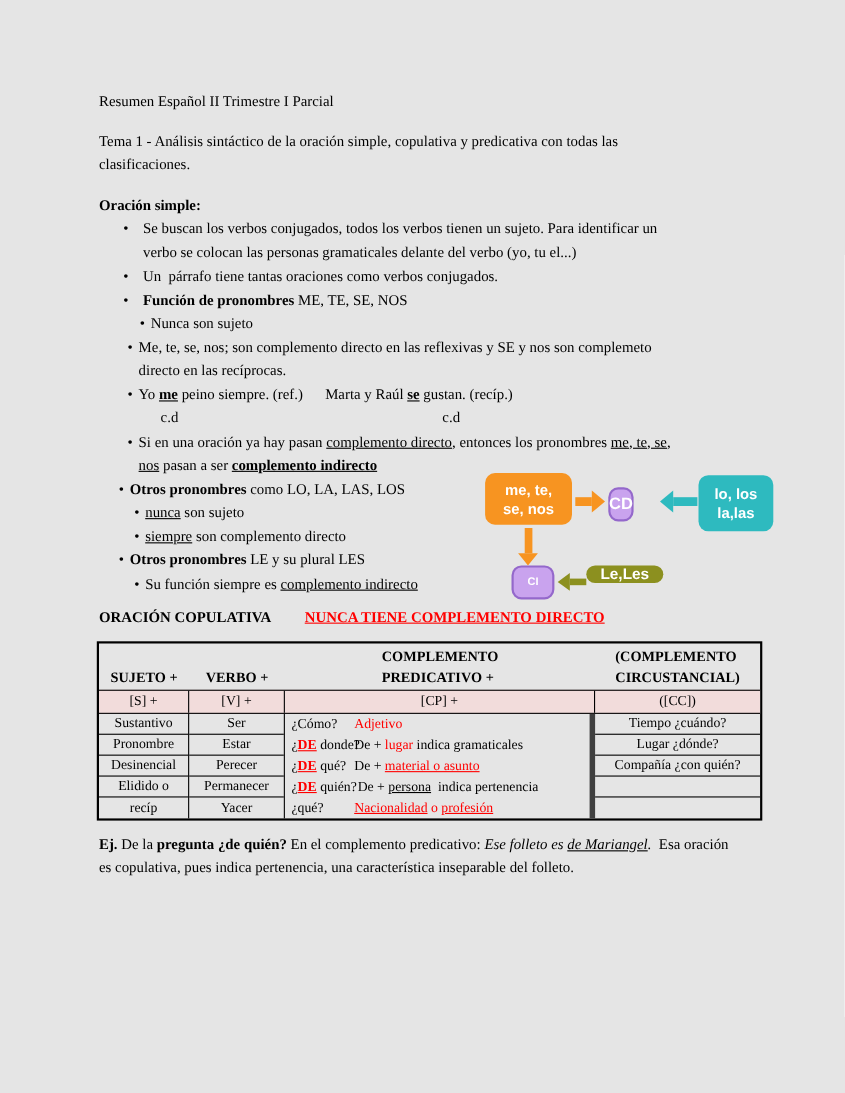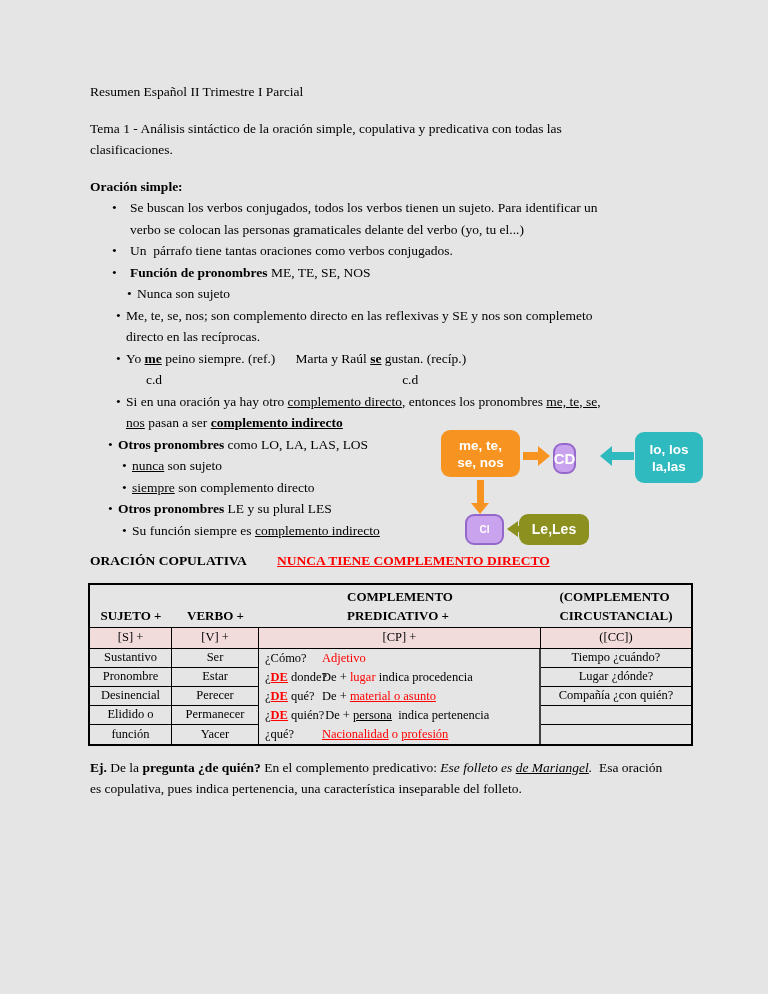--- a/index.html
+++ b/index.html
@@ -32,21 +32,21 @@
   .diagram{position:absolute;left:437px;top:424px;width:272px;height:125px;
            font-family:"Liberation Sans",sans-serif;font-weight:bold;color:#fff;}
   .dg-box{position:absolute;display:flex;align-items:center;justify-content:center;
           text-align:center;white-space:pre-line;border-radius:9px;}
   .dg-pron{left:4px;top:6px;width:79px;height:47px;background:var(--orange);font-size:13.5px;line-height:17px;}
   .dg-cd{left:116px;top:19px;width:23px;height:31px;background:var(--purple_fill);
          border:2px solid var(--purple_border);font-size:15px;box-sizing:border-box;}
   .dg-lo{left:198px;top:8px;width:68px;height:51px;background:var(--teal);font-size:13.5px;line-height:17px;}
   .dg-ci{left:28px;top:90px;width:39px;height:31px;background:var(--purple_fill);
          border:2px solid var(--purple_border);font-size:10px;box-sizing:border-box;}
-  .dg-le{left:82px;top:90px;width:70px;height:31px;background:var(--olive);font-size:14px;}
+  .dg-le{left:96px;top:90px;width:70px;height:16px;background:var(--olive);font-size:14px;}
   .ar{position:absolute;}
   .ar-r-stem{left:86px;top:28px;width:15px;height:8px;background:var(--orange);}
   .ar-r-head{left:101px;top:22px;width:0;height:0;border-left:12px solid var(--orange);
              border-top:10px solid transparent;border-bottom:10px solid transparent;}
   .ar-l-stem{left:175px;top:28px;width:22px;height:8px;background:var(--teal);}
   .ar-l-head{left:163px;top:22px;width:0;height:0;border-right:12px solid var(--teal);
              border-top:10px solid transparent;border-bottom:10px solid transparent;}
   .ar-d-stem{left:40px;top:56px;width:7px;height:23px;background:var(--orange);}
   .ar-d-head{left:34px;top:79px;width:0;height:0;border-top:11px solid var(--orange);
              border-left:9px solid transparent;border-right:9px solid transparent;}
@@ -59,21 +59,21 @@
   .trow{display:grid;grid-template-columns:82px 87px 282px 150px;}
   .th{height:42px;display:flex;align-items:flex-end;justify-content:center;text-align:left;
       font-weight:bold;font-size:13px;line-height:19px;white-space:pre-line;padding-bottom:2px;box-sizing:border-box;}
   .prow{border-top:1px solid #000;border-bottom:1px solid #000;background:var(--pink);}
   .pc{height:20px;display:flex;align-items:center;justify-content:center;border-right:1px solid #000;box-sizing:border-box;}
   .pc:last-child{border-right:none;}
   .stack{display:flex;flex-direction:column;border-right:1px solid #000;box-sizing:border-box;}
   .stack.last{border-right:none;}
   .cell{height:19px;border-bottom:1px solid #000;display:flex;align-items:center;justify-content:center;box-sizing:border-box;}
   .cell:last-child{border-bottom:none;}
-  .cpcell{border-right:2px solid #404040;box-sizing:border-box;padding-left:6px;}
+  .cpcell{border-right:5px solid #404040;box-sizing:border-box;padding-left:6px;}
   .cprow{display:flex;height:19px;align-items:center;white-space:nowrap;}
   .cprow .q{width:57px;flex:none;}
   .example{margin-top:11px;}
 </style>
 </head>
 <body>
 
 <div class="page">
   <div class="content">
 
@@ -87,21 +87,21 @@
     <div class="line c-a"><span>verbo se colocan las personas gramaticales delante del verbo (yo, tu el...)</span></div>
     <div class="line b b-a"><span>Un&nbsp; párrafo tiene tantas oraciones como verbos conjugados.</span></div>
     <div class="line b b-a"><span class="sb">Función de pronombres</span><span> ME, TE, SE, NOS</span></div>
     <div class="line b b-b"><span>Nunca son sujeto</span></div>
     <div class="line b b-c"><span>Me, te, se, nos; son complemento directo en las reflexivas y SE y nos son complemeto</span></div>
     <div class="line c-c"><span>directo en las recíprocas.</span></div>
     <div class="line b b-c"><span>Yo </span><span class="sb su">me</span><span> peino siempre. (ref.)&nbsp;&nbsp;&nbsp;&nbsp;&nbsp; Marta y Raúl </span><span class="sb su">se</span><span> gustan. (recíp.)</span></div>
     <div class="line cdline">
       <span class="cd1">c.d</span><span class="cd2">c.d</span>
     </div>
-    <div class="line b b-c"><span>Si en una oración ya hay otro </span><span class="su">complemento directo</span><span>, entonces los pronombres </span><span class="su">me, te, se,</span></div>
+    <div class="line b b-c"><span>Si en una oración ya hay pasan </span><span class="su">complemento directo</span><span>, entonces los pronombres </span><span class="su">me, te, se,</span></div>
     <div class="line c-c"><span class="su">nos</span><span> pasan a ser </span><span class="sb su">complemento indirecto</span></div>
     <div class="line b b-d"><span class="sb">Otros pronombres</span><span> como LO, LA, LAS, LOS</span></div>
     <div class="line b b-e"><span class="su">nunca</span><span> son sujeto</span></div>
     <div class="line b b-e"><span class="su">siempre</span><span> son complemento directo</span></div>
     <div class="line b b-d"><span class="sb">Otros pronombres</span><span> LE y su plural LES</span></div>
     <div class="line b b-e"><span>Su función siempre es </span><span class="su">complemento indirecto</span></div>
 
     <div class="line cop-line"><span class="sb">ORACIÓN COPULATIVA</span><span>&nbsp;&nbsp;&nbsp;&nbsp;&nbsp;&nbsp;&nbsp;&nbsp; </span><span class="sb su sr">NUNCA TIENE COMPLEMENTO DIRECTO</span></div>
 
     <div class="ctable">
@@ -118,37 +118,37 @@
         <div class="pc">[V] +</div>
         <div class="pc">[CP] +</div>
         <div class="pc">([CC])</div>
       </div>
       <div class="trow">
         <div class="stack">
           <div class="cell">Sustantivo</div>
           <div class="cell">Pronombre</div>
           <div class="cell">Desinencial</div>
           <div class="cell">Elidido o</div>
-          <div class="cell">función</div>
+          <div class="cell">recíp</div>
         </div>
         <div class="stack">
           <div class="cell">Ser</div>
           <div class="cell">Estar</div>
           <div class="cell">Perecer</div>
           <div class="cell">Permanecer</div>
           <div class="cell">Yacer</div>
         </div>
         <div class="cpcell">
           <div class="cprow">
               <span class="q"><span>¿Cómo?</span></span>
               <span class="a"><span class="sr">Adjetivo</span></span>
             </div>
           <div class="cprow">
               <span class="q"><span>¿</span><span class="sb su sr">DE</span><span> donde?</span></span>
-              <span class="a"><span>De + </span><span class="sr">lugar</span><span> indica procedencia</span></span>
+              <span class="a"><span>De + </span><span class="sr">lugar</span><span> indica gramaticales</span></span>
             </div>
           <div class="cprow">
               <span class="q"><span>¿</span><span class="sb su sr">DE</span><span> qué?</span></span>
               <span class="a"><span>De + </span><span class="su sr">material o asunto</span></span>
             </div>
           <div class="cprow">
               <span class="q"><span>¿</span><span class="sb su sr">DE</span><span> quién?</span></span>
               <span class="a"><span>&nbsp;De + </span><span class="su">persona</span><span>&nbsp; indica pertenencia</span></span>
             </div>
           <div class="cprow">

